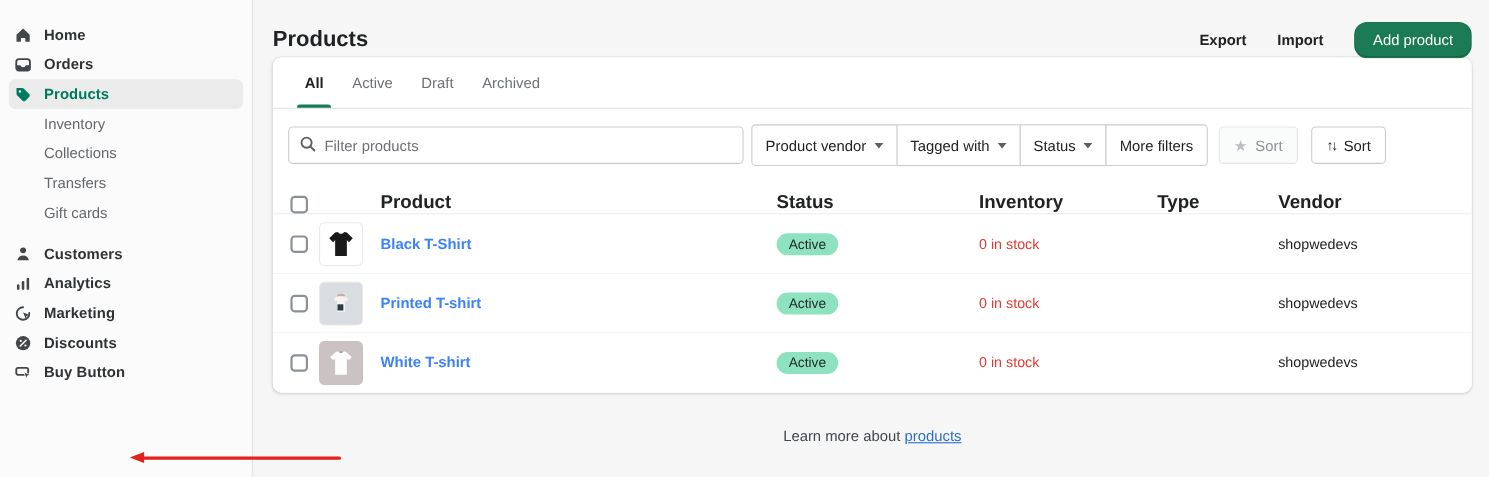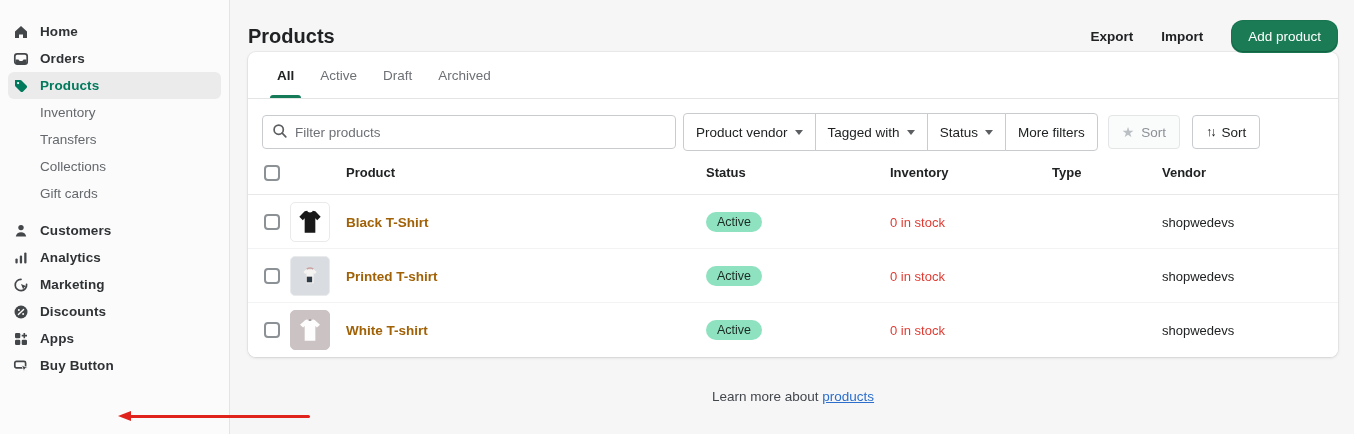--- a/index.html
+++ b/index.html
@@ -48,34 +48,34 @@
   .seg-btn:first-child { border-radius:4px 0 0 4px; margin-left:0; }
   .seg-btn:last-child { border-radius:0 4px 4px 0; }
   .caret { width:0; height:0; border-left:4px solid transparent; border-right:4px solid transparent; border-top:5px solid #5c5f62; }
   .pill-btn { height:34px; border-radius:4px; display:flex; align-items:center; gap:7px; font-family:inherit; font-size:13.5px; font-weight:500; cursor:pointer; padding:0 13px; }
   .saved-btn { margin-left:10px; background:#fafbfb; border:1px solid #e4e5e7; color:#8c9196; cursor:default; }
   .saved-btn .star { color:#babfc3; font-size:14px; }
   .sort-btn { margin-left:12px; background:#fff; border:1px solid #c9cccf; color:#202223; }
   .sort-btn .arrows { font-size:12.5px; letter-spacing:-2px; color:#202223; }
 
   
-  .thead { display:flex; align-items:flex-start; height:30px; padding-left:16px; border-bottom:1px solid #e7e8ea; font-size:13px; font-weight:600; color:#202223; }
+  .thead { display:flex; align-items:flex-end; height:30px; padding-left:16px; border-bottom:1px solid #e7e8ea; font-size:17px; font-weight:600; color:#202223; }
   .trow { display:flex; align-items:center; height:54px; padding-left:16px; border-bottom:1px solid #f2f3f5; background:#fff; cursor:pointer; }
   .trow:last-child { border-bottom:none; }
   .c-check { width:26px; flex:0 0 26px; display:flex; align-items:center; }
   .c-thumb { width:56px; flex:0 0 56px; display:flex; align-items:center; }
   .c-product { width:360px; flex:0 0 360px; }
   .c-status { width:184px; flex:0 0 184px; }
   .c-inventory { width:162px; flex:0 0 162px; }
   .c-type { width:110px; flex:0 0 110px; }
   .c-vendor { flex:1; }
   .thead .c-product { margin-left:56px; }
   .checkbox { width:16px; height:16px; border:2px solid #8c9196; border-radius:4px; background:#fff; cursor:pointer; }
   .thumb { width:40px; height:40px; border-radius:5px; border:1px solid #e9eaeb; overflow:hidden; display:flex; align-items:center; justify-content:center; }
-  .pname { font-size:13.5px; font-weight:600; color:#a16207; }
+  .pname { font-size:13.5px; font-weight:600; color:#3b82f6; }
   .badge { display:inline-block; background:#8ee2c0; color:#1c2b25; font-size:12.5px; padding:3px 11px; border-radius:11px; }
   .inv { font-size:13px; color:#e03b32; }
   .vendor { font-size:13px; color:#202223; }
 
   .card-footer { text-align:center; margin-top:32px; font-size:13.5px; color:#42474c; }
   .card-footer a { color:#2c6ecb; text-decoration:underline; cursor:pointer; }
 
   
   .red-arrow { position:absolute; left:118px; top:411px; width:192px; height:11px; z-index:20; pointer-events:none; }
   .red-arrow .shaft { position:absolute; left:9px; top:4px; right:0; height:3px; background:#e0231d; border-radius:2px; }
@@ -116,24 +116,24 @@
             <circle cx="5.1" cy="5.1" r="1.1" fill="#fbfbfb"></circle>
           </svg>
       </span>
       <span class="lbl">Products</span>
     </div>
 
     <div class="nav-sub">
       <span class="lbl">Inventory</span>
     </div>
     <div class="nav-sub">
+      <span class="lbl">Collections</span>
+    </div>
+    <div class="nav-sub">
       <span class="lbl">Transfers</span>
-    </div>
-    <div class="nav-sub">
-      <span class="lbl">Collections</span>
     </div>
     <div class="nav-sub">
       <span class="lbl">Gift cards</span>
     </div>
 
     <div class="nav-group2">
       <div class="nav-item">
         <span class="ico">
           <svg class="i" width="16" height="16" viewBox="0 0 16 16">
               <circle cx="8" cy="4.6" r="2.7" fill="#44474a"></circle>
@@ -169,31 +169,20 @@
           <svg class="i" width="16" height="16" viewBox="0 0 16 16">
               <circle cx="8" cy="8" r="6.5" fill="#44474a"></circle>
               <path d="M5.4 10.6l5.2-5.2" stroke="#fbfbfb" stroke-width="1.4" stroke-linecap="round"></path>
               <circle cx="5.9" cy="5.9" r="1" fill="#fbfbfb"></circle>
               <circle cx="10.1" cy="10.1" r="1" fill="#fbfbfb"></circle>
             </svg>
         </span>
         <span class="lbl">Discounts</span>
       </div>
 
-      <div class="nav-item">
-        <span class="ico">
-          <svg class="i" width="16" height="16" viewBox="0 0 16 16">
-              <rect x="2" y="2" width="5.3" height="5.3" rx="1.2" fill="#44474a"></rect>
-              <rect x="2" y="8.7" width="5.3" height="5.3" rx="1.2" fill="#44474a"></rect>
-              <rect x="8.7" y="8.7" width="5.3" height="5.3" rx="1.2" fill="#44474a"></rect>
-              <path d="M11.3 2v5.3M8.7 4.6h5.3" stroke="#44474a" stroke-width="1.6"></path>
-            </svg>
-        </span>
-        <span class="lbl">Apps</span>
-      </div>
     </div>
 
 
     <div class="nav-item">
       <span class="ico">
         <svg class="i" width="16" height="16" viewBox="0 0 16 16">
             <rect x="1.8" y="3.4" width="10.8" height="6.4" rx="1.6" fill="none" stroke="#44474a" stroke-width="1.7"></rect>
             <path d="M8.6 7.2l6 2.4-2.6 1.1-1.1 2.6z" fill="#44474a" stroke="#fbfbfb" stroke-width="0.8"></path>
           </svg>
       </span>

